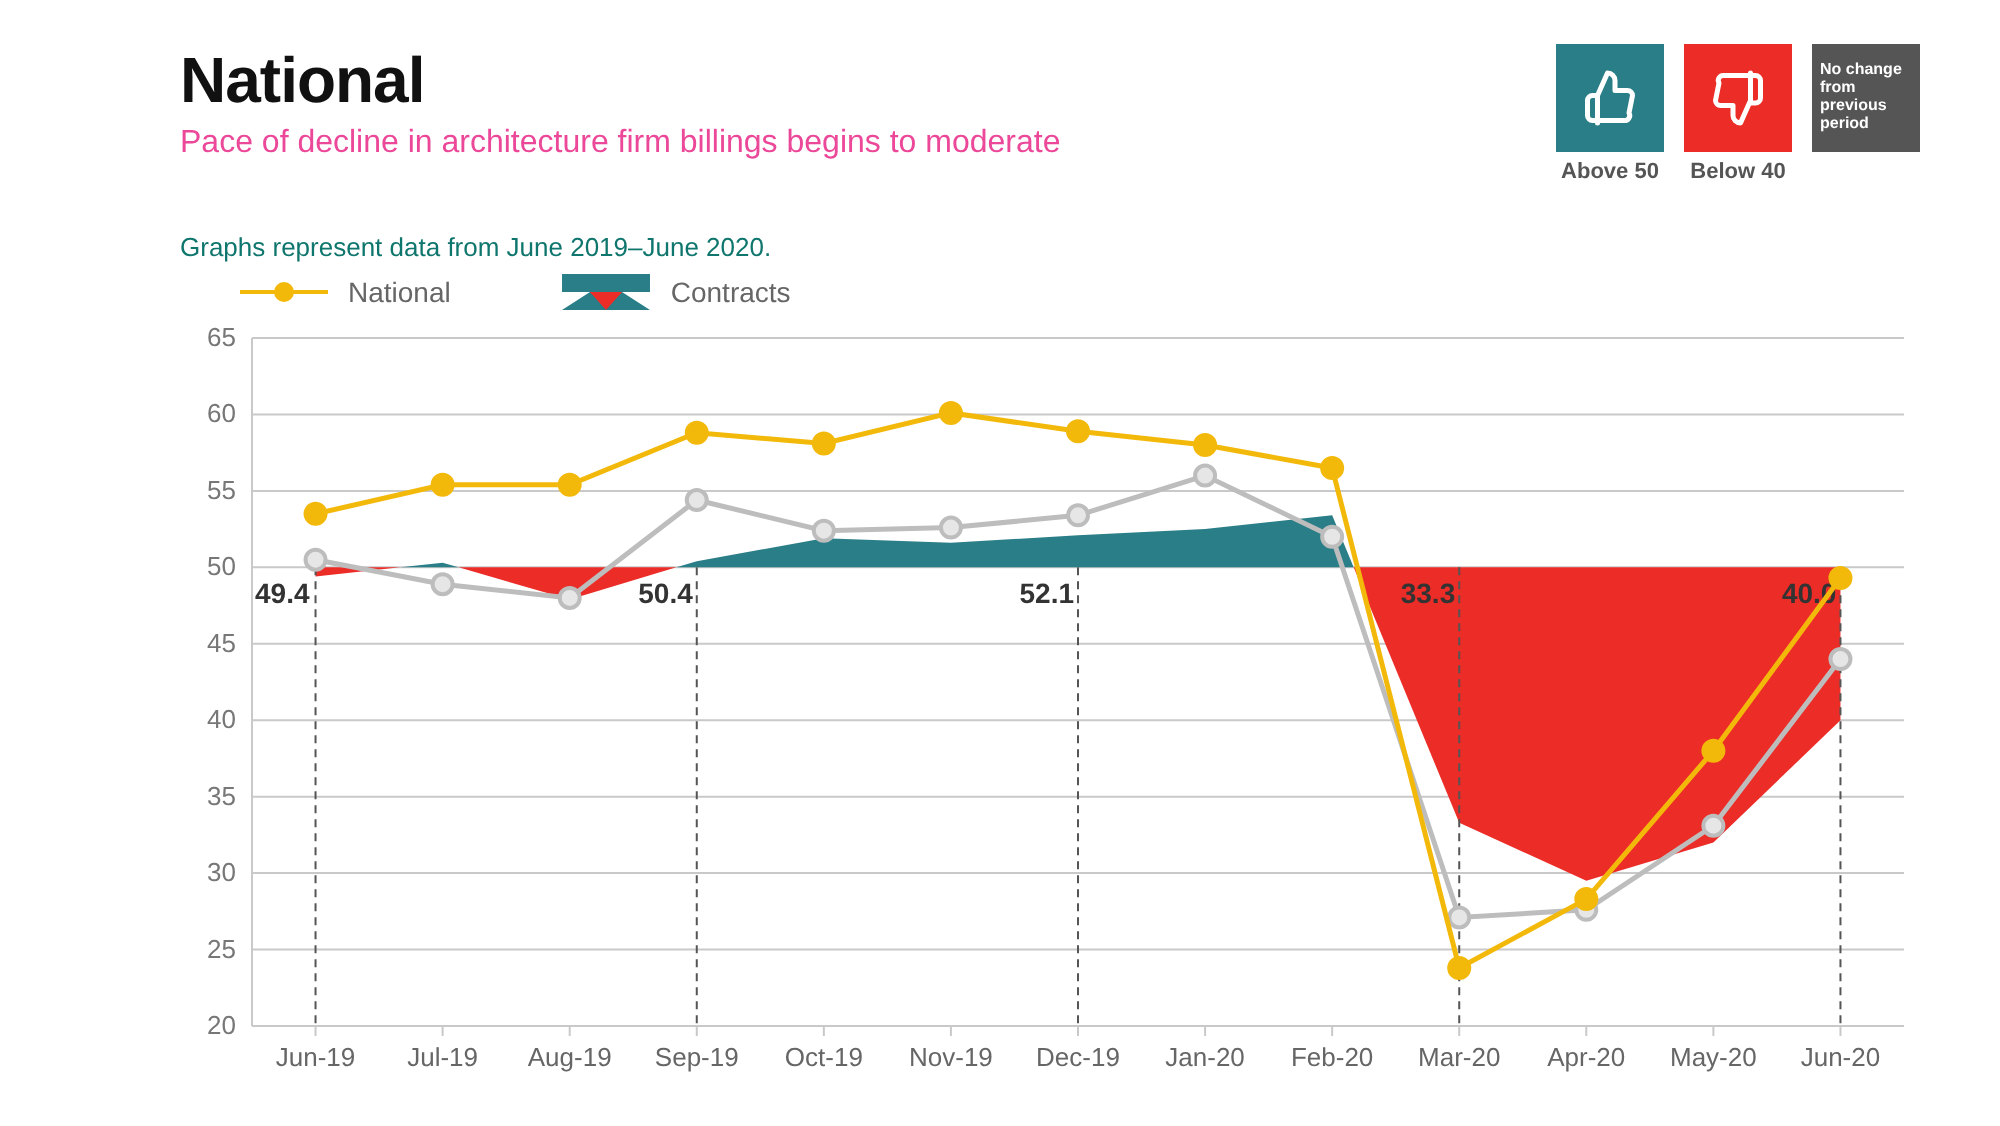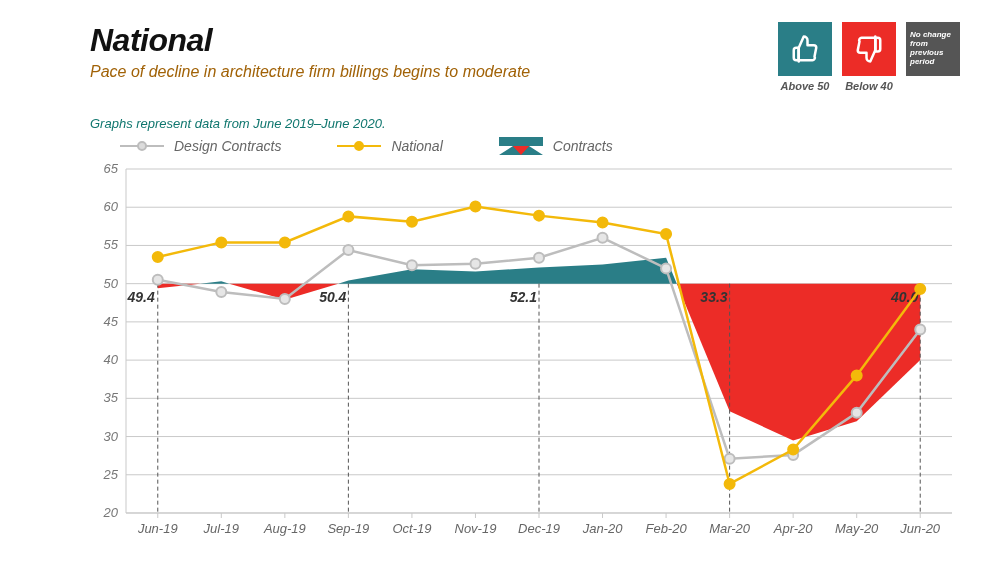--- a/index.html
+++ b/index.html
@@ -10,37 +10,36 @@
     font-family: Helvetica, Arial, sans-serif;
     color: #333;
     background: #fff;
   }
   .wrap {
     position: relative;
     width: 1000px;
     height: 482px;
     box-sizing: border-box;
     padding: 22px 40px 0 90px;
-    font-style: italic;
   }
   .header {
     display: flex;
     justify-content: space-between;
     align-items: flex-start;
   }
   .titles h1 {
     font-size: 32px;
     font-weight: 800;
     margin: 0 0 4px 0;
     color: #111;
     letter-spacing: -0.5px;
   }
   .titles .sub {
     font-size: 16px;
-    color: #a16207;
+    color: #ec4899;
     margin: 0;
     font-weight: 400;
   }
   .legend-badges {
     display: flex;
     gap: 10px;
   }
   .badge {
     display: flex;
     flex-direction: column;
@@ -166,24 +165,20 @@
           <span>No change from previous period</span>
         </div>
         <span></span>
       </div>
     </div>
   </div>
 
   <p class="note">Graphs represent data from June 2019–June 2020.</p>
 
   <div class="series-legend">
-    <div class="item">
-      <span class="lined" style="--c:#bdbdbd;--dot:#dcdcdc"></span>
-      <span>Design Contracts</span>
-    </div>
     <div class="item">
       <span class="lined" style="--c:#f3b90a;--dot:#f3b90a"></span>
       <span>National</span>
     </div>
     <div class="item">
       <span class="mini-bill">
         <svg width="44" height="18" viewBox="0 0 44 18">
           <polygon points="0,0 44,0 30,9 44,18 0,18 14,9" fill="#2a7e87"></polygon>
           <polygon points="14,9 30,9 22,18" fill="#ec2c27"></polygon>
           <polygon points="0,0 44,0 44,9 0,9" fill="#2a7e87"></polygon>

